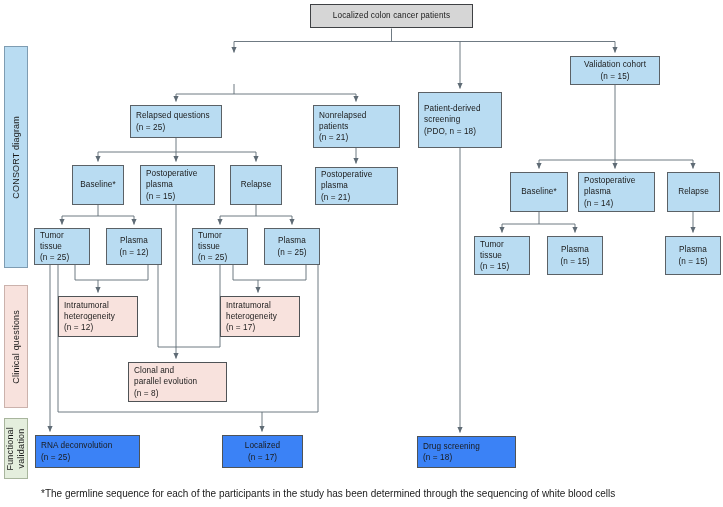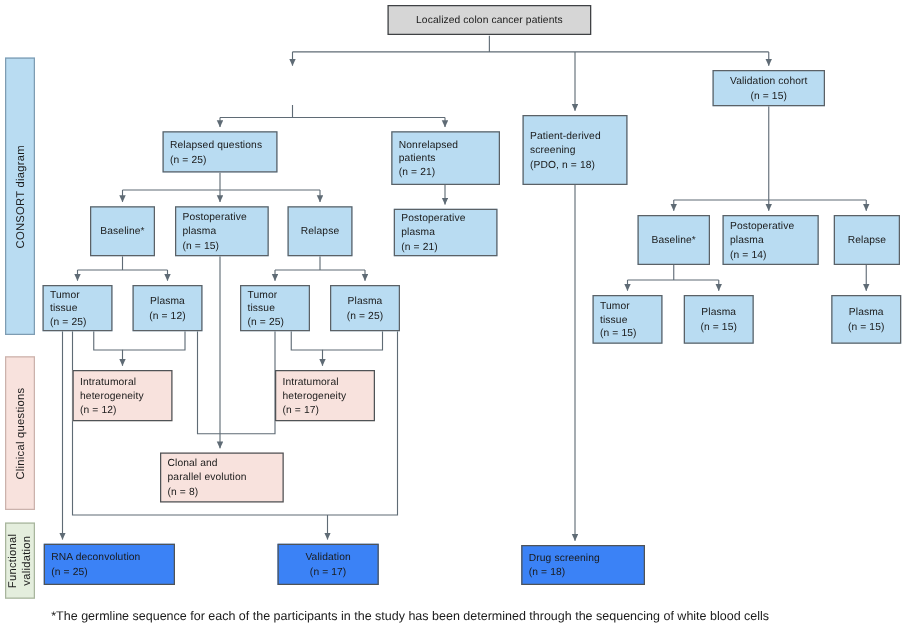--- a/index.html
+++ b/index.html
@@ -267,21 +267,21 @@
     <span class="ln">parallel evolution</span>
     <span class="ln ital">(n = 8)</span>
   </div>
 
   <div class="node n-green left" style="left:35px;top:435px;width:105px;height:33px;">
     <span class="ln">RNA deconvolution</span>
     <span class="ln ital">(n = 25)</span>
   </div>
 
   <div class="node n-green center" style="left:222px;top:435px;width:81px;height:33px;">
-    <span class="ln">Validation</span>
+    <span class="ln">Localized</span>
     <span class="ln ital">(n = 17)</span>
   </div>
 
   <div class="node n-green left" style="left:417px;top:436px;width:99px;height:32px;">
     <span class="ln">Drug screening</span>
     <span class="ln ital">(n = 18)</span>
   </div>
 
   <div class="footnote" style="left:41px;top:489px;">*The germline sequence for each of the participants in the study has been determined through the sequencing of white blood cells</div>
 

